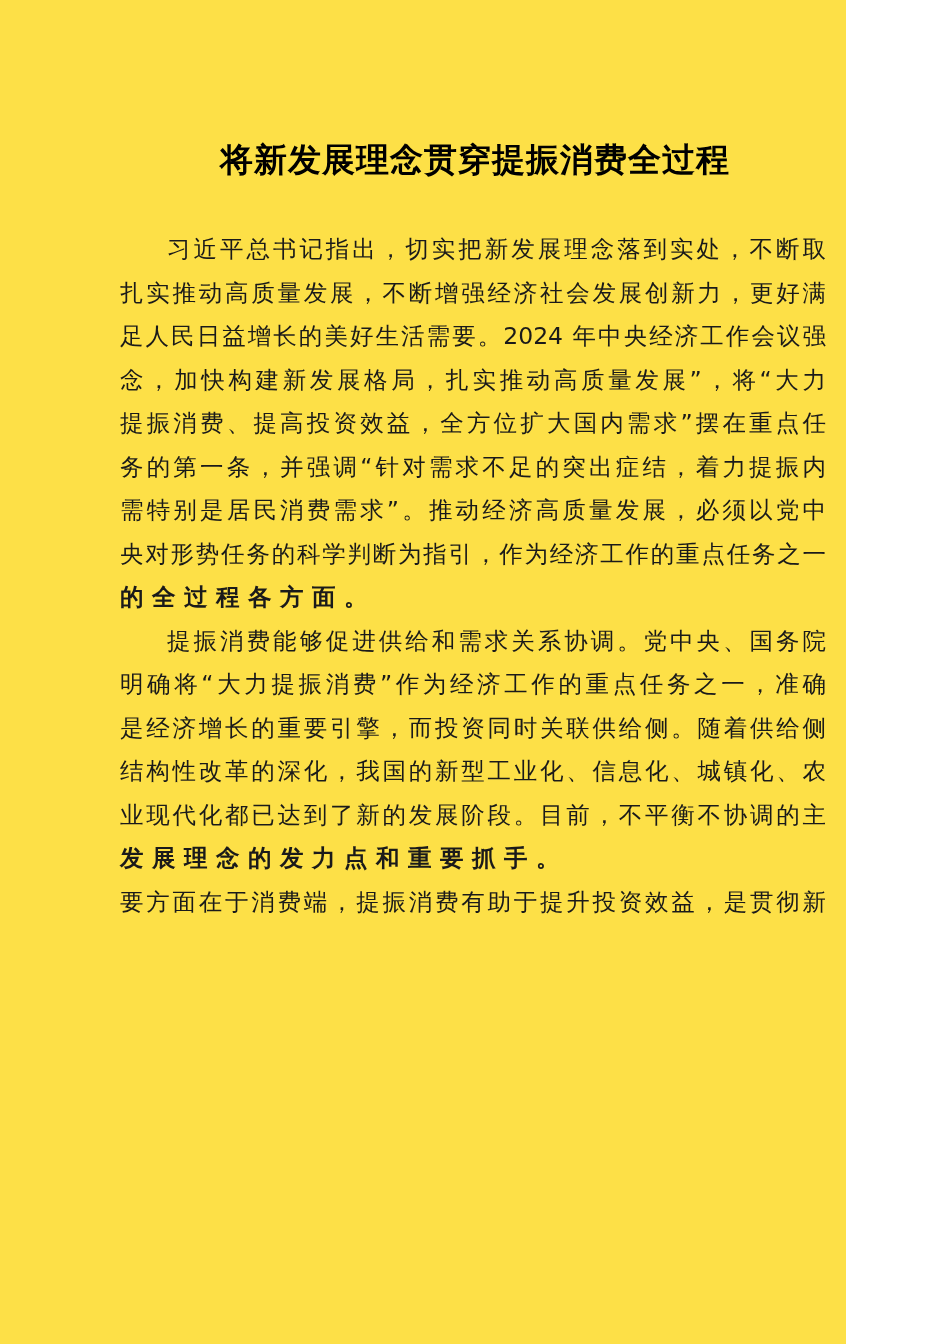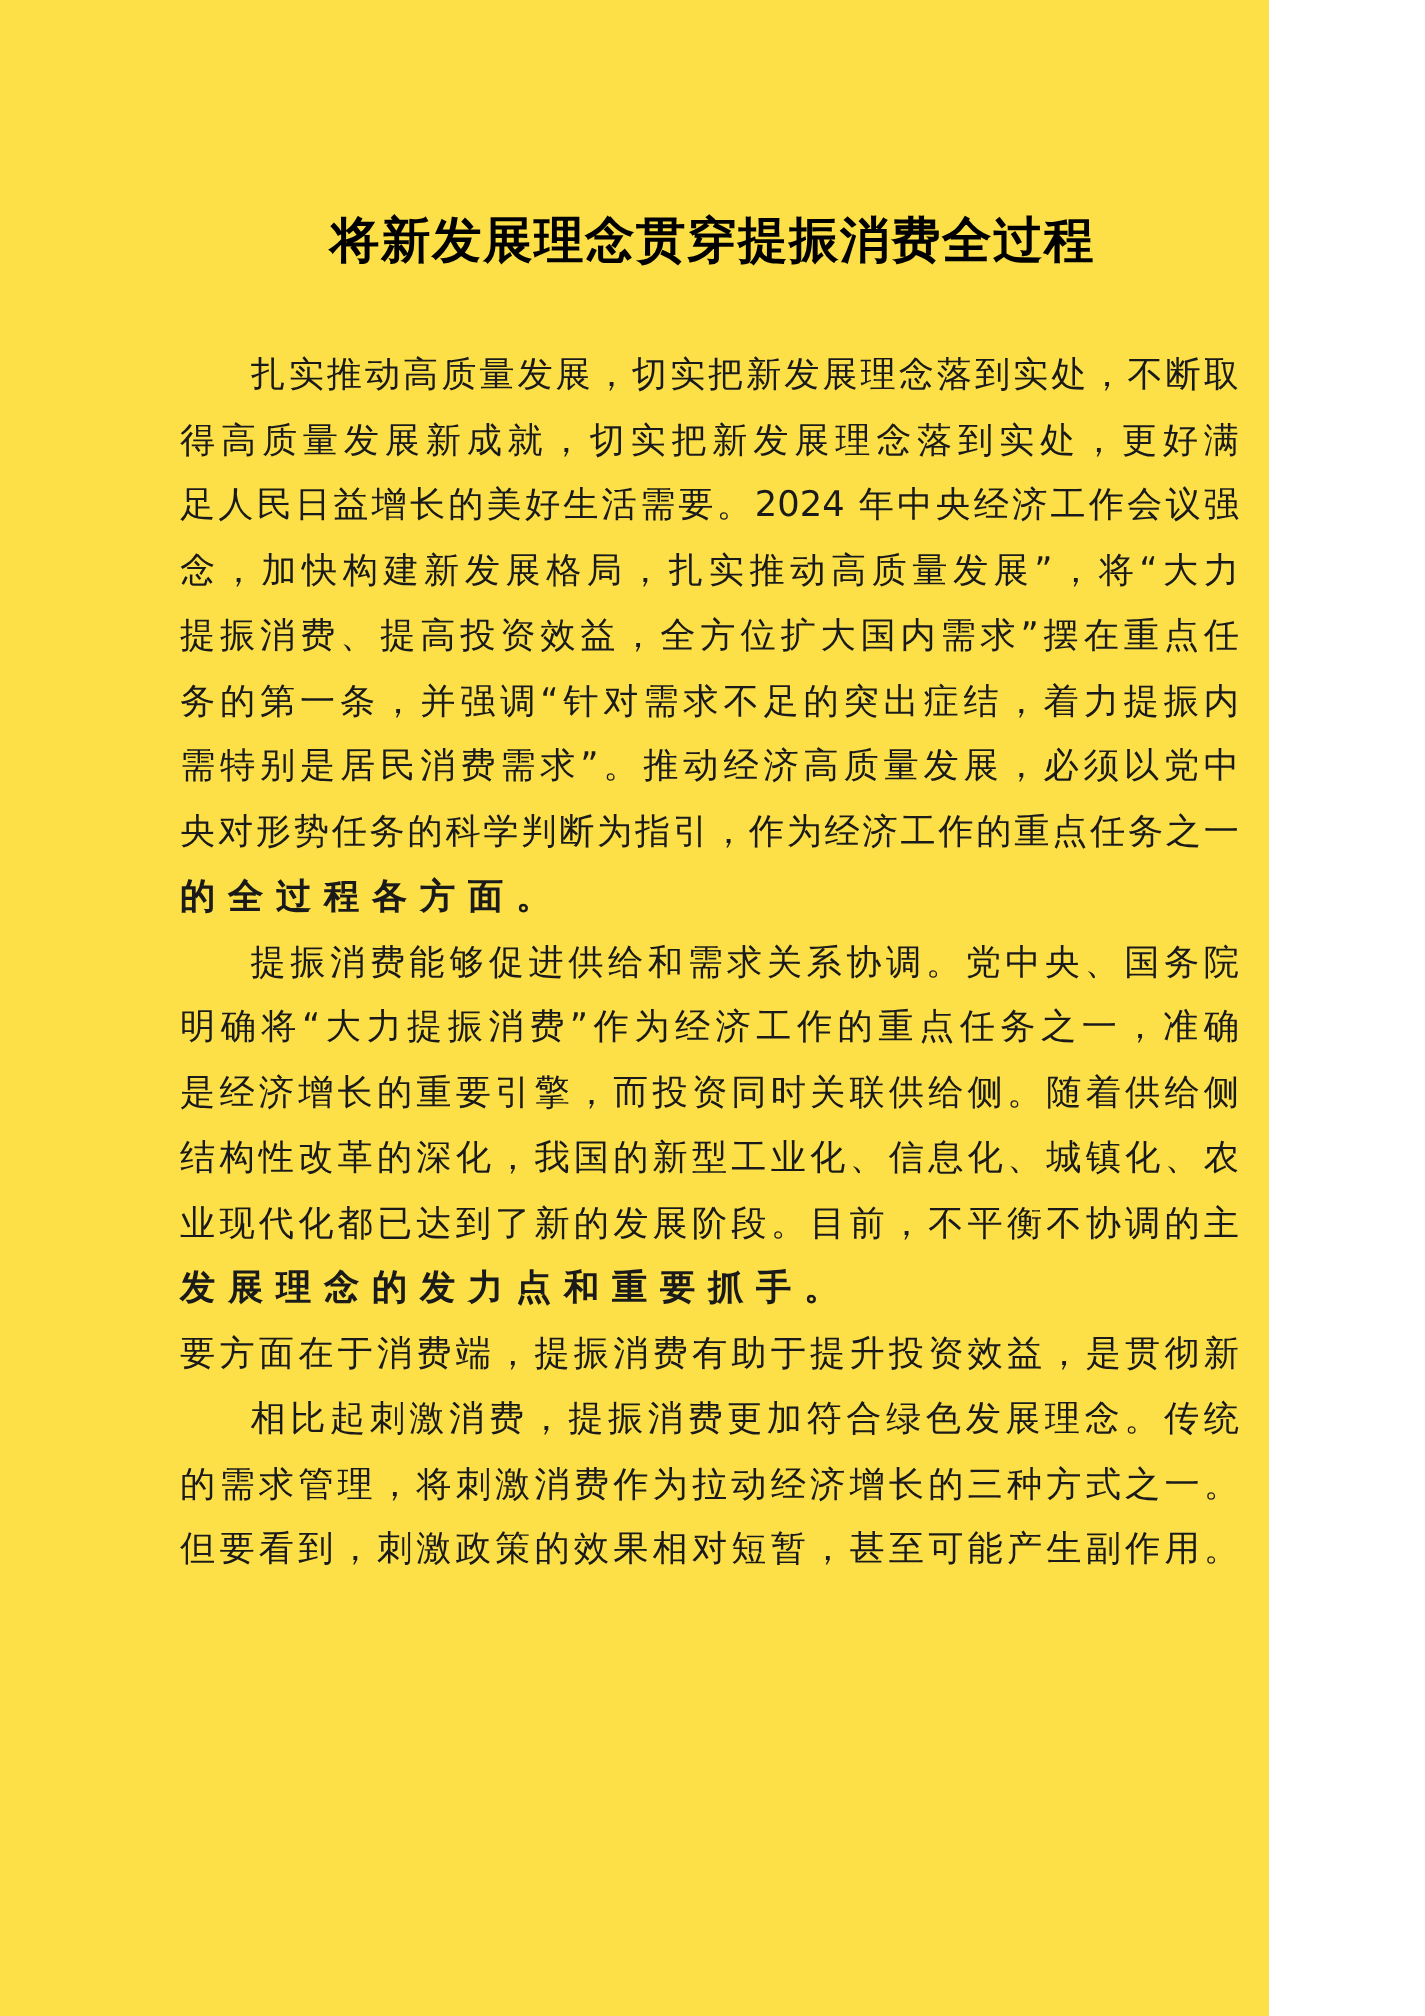--- a/index.html
+++ b/index.html
@@ -63,41 +63,36 @@
   </style>
 </head>
 <body>
 
 <div class="page">
   <h1 class="title" style="margin:0;">将新发展理念贯穿提振消费全过程</h1>
 
   <div class="body-text">
 
     <div class="paragraph">
-      <span class="line indent">扎实推动高质量发展，切实把新发展理念落到实处，不断取</span>
-      <span class="line">得高质量发展新成就，切实把新发展理念落到实处，更好满</span>
+      <span class="line indent">习近平总书记指出，切实把新发展理念落到实处，不断取</span>
+      <span class="line">扎实推动高质量发展，不断增强经济社会发展创新力，更好满</span>
       <span class="line">足人民日益增长的美好生活需要。2024 年中央经济工作会议强</span>
       <span class="line">念，加快构建新发展格局，扎实推动高质量发展”，将“大力</span>
       <span class="line">提振消费、提高投资效益，全方位扩大国内需求”摆在重点任</span>
       <span class="line">务的第一条，并强调“针对需求不足的突出症结，着力提振内</span>
       <span class="line">需特别是居民消费需求”。推动经济高质量发展，必须以党中</span>
       <span class="line">央对形势任务的科学判断为指引，作为经济工作的重点任务之一</span>
       <span class="line last">的全过程各方面。</span>
     </div>
 
     <div class="paragraph">
       <span class="line indent">提振消费能够促进供给和需求关系协调。党中央、国务院</span>
       <span class="line">明确将“大力提振消费”作为经济工作的重点任务之一，准确</span>
       <span class="line">是经济增长的重要引擎，而投资同时关联供给侧。随着供给侧</span>
       <span class="line">结构性改革的深化，我国的新型工业化、信息化、城镇化、农</span>
       <span class="line">业现代化都已达到了新的发展阶段。目前，不平衡不协调的主</span>
       <span class="line last">发展理念的发力点和重要抓手。</span>
       <span class="line">要方面在于消费端，提振消费有助于提升投资效益，是贯彻新</span>
     </div>
 
-    <div class="paragraph">
-      <span class="line indent">相比起刺激消费，提振消费更加符合绿色发展理念。传统</span>
-      <span class="line">的需求管理，将刺激消费作为拉动经济增长的三种方式之一。</span>
-      <span class="line">但要看到，刺激政策的效果相对短暂，甚至可能产生副作用。</span>
-    </div>
 
   </div>
 </div>
 
 </body></html>

